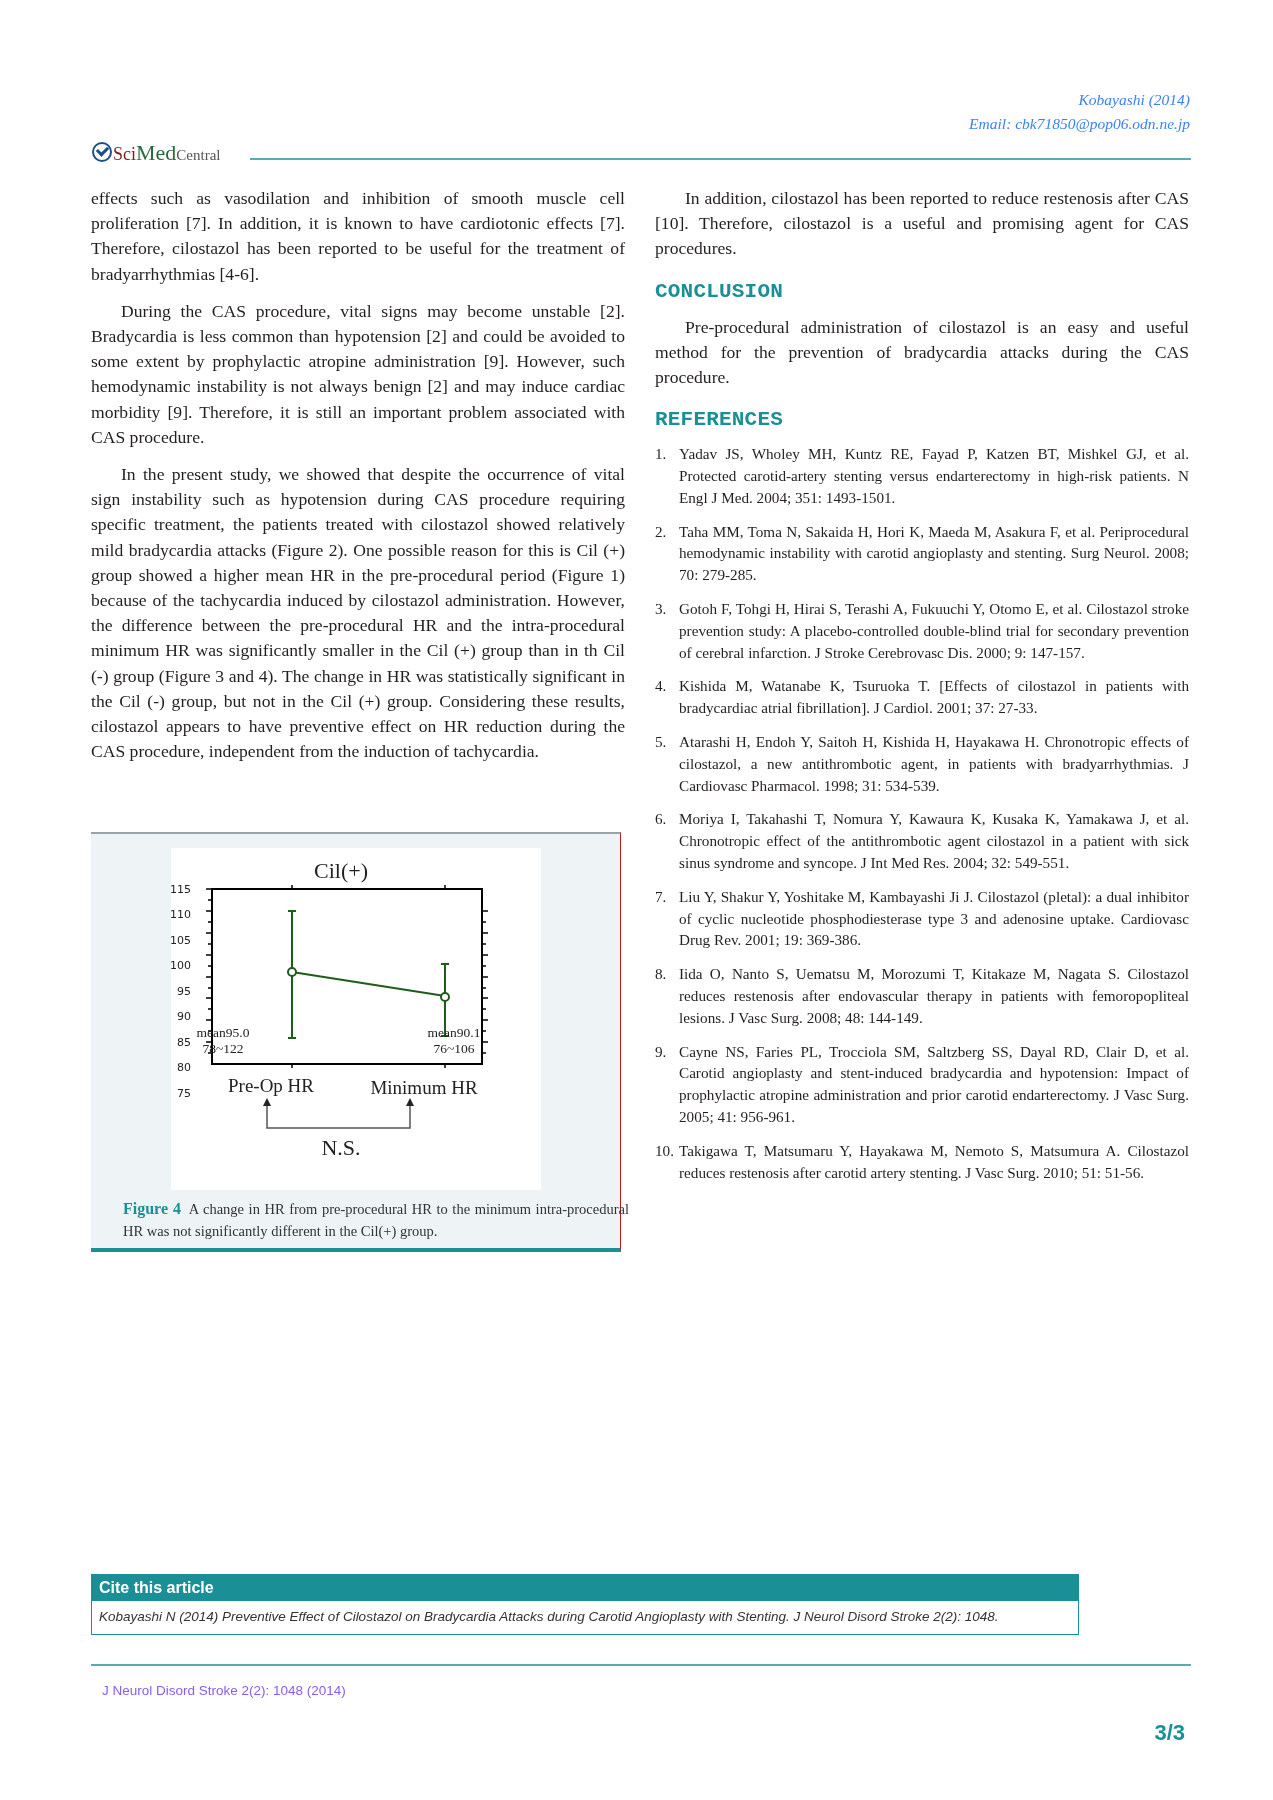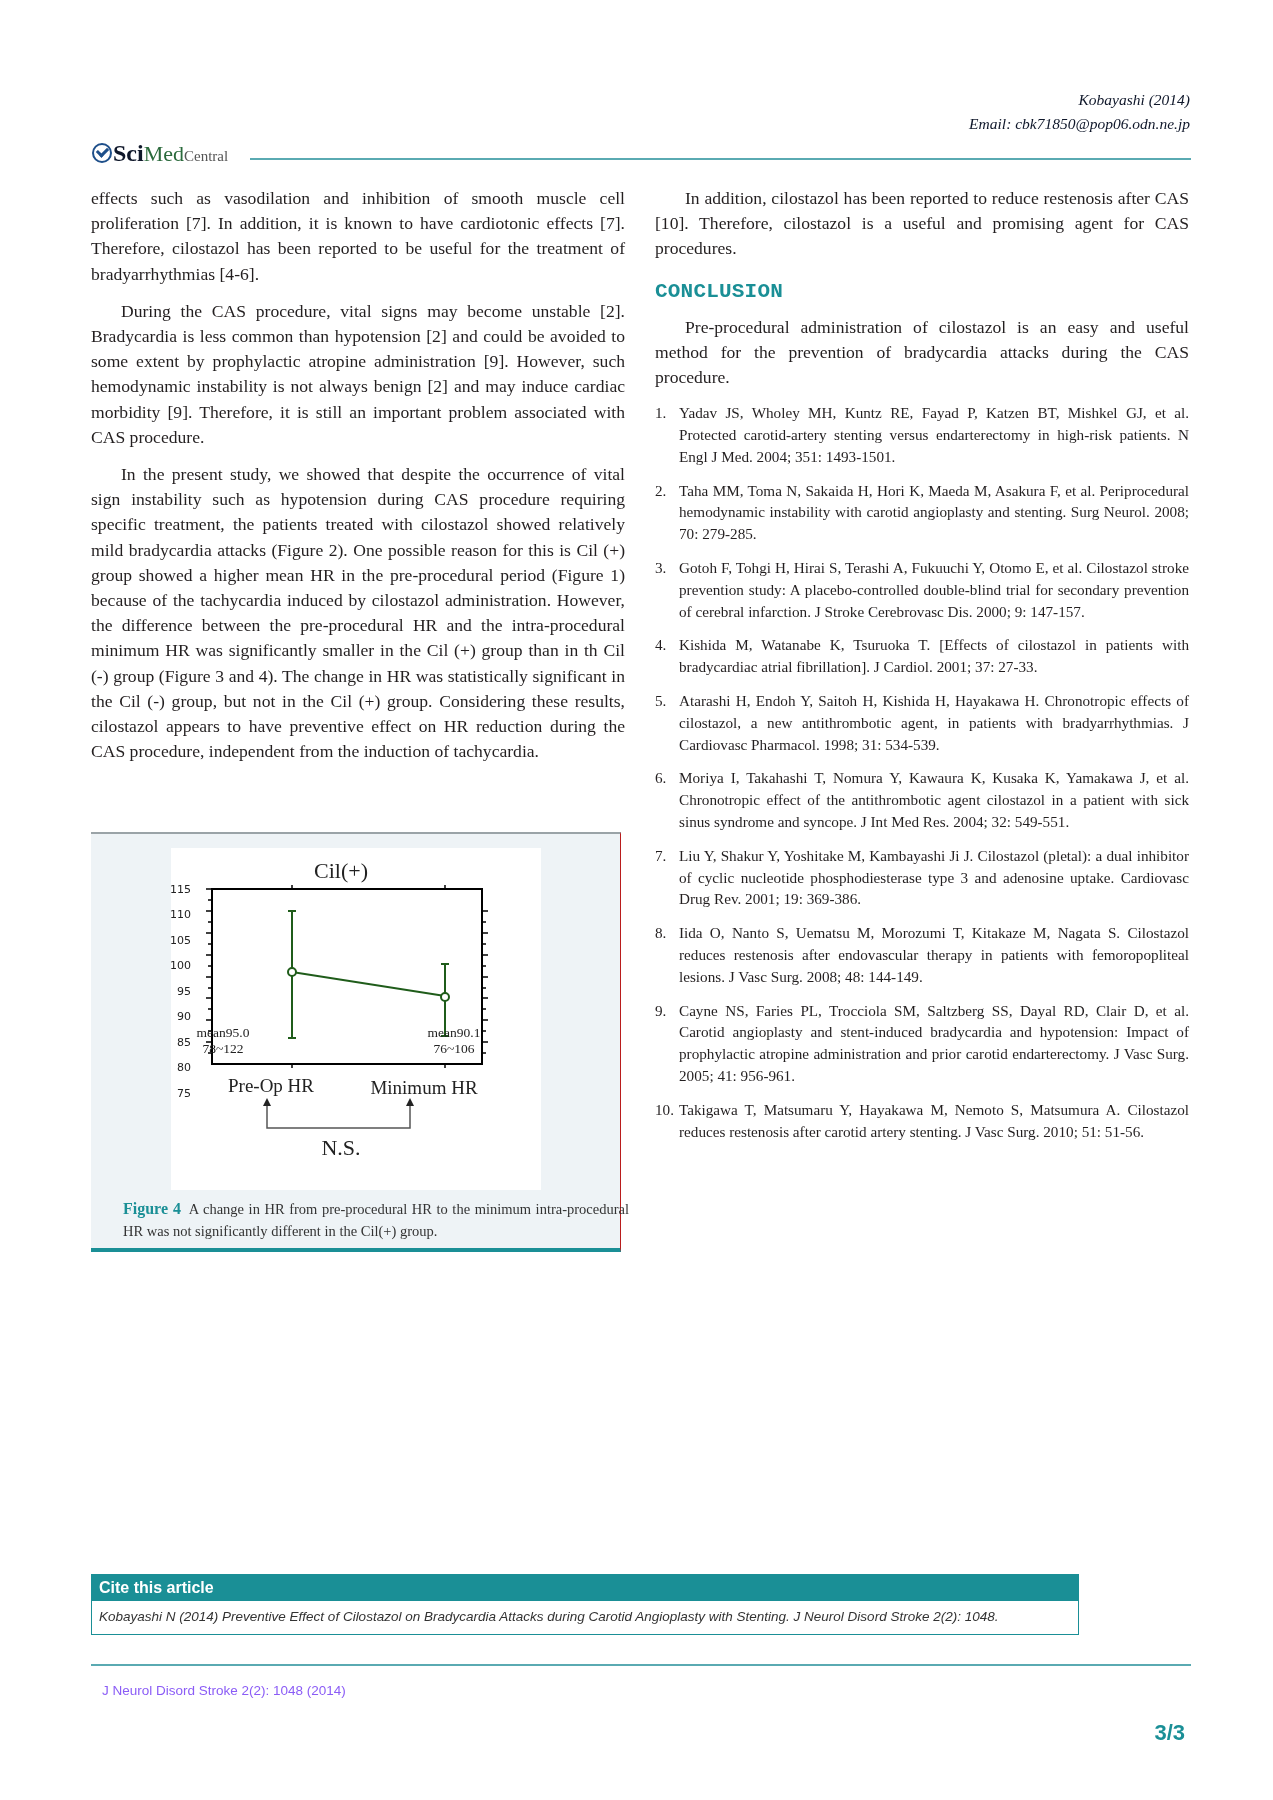--- a/index.html
+++ b/index.html
@@ -1,24 +1,24 @@
 <!DOCTYPE html>
 <html><head>
 <meta charset="utf-8">
 <style>
   html, body { margin: 0; padding: 0; background: #ffffff; }
   body { width: 1273px; height: 1800px; position: relative; overflow: hidden; color: #231f20; }
 
   
   .hdr-right { position: absolute; right: 83px; top: 88px; text-align: right;
-    font-family: "Liberation Serif", serif; font-style: italic; font-size: 15.5px; line-height: 24px; color: #0f172a; }
+    font-family: "Liberation Serif", serif; font-style: italic; font-size: 15.5px; line-height: 24px; color: #3b82f6; }
   .logo { position: absolute; left: 92px; top: 140px; font-family: "Liberation Serif", serif; display: flex; align-items: baseline; }
   .logo-mark { display: inline-block; width: 16px; height: 16px; border-radius: 50%; border: 2px solid #1e4f8a; position: relative; top: 2px; margin-right: 1px; }
   .logo-mark::after { content: ""; position: absolute; left: 3px; top: 2px; width: 8px; height: 5px; border-left: 3px solid #1e4f8a; border-bottom: 3px solid #1e4f8a; transform: rotate(-45deg); }
-  .logo-sci { font-size: 24px; color: #0f172a; font-weight: bold; }
+  .logo-sci { font-size: 18px; color: #7f1d1d; }
   .logo-med { font-size: 22px; color: #2b6a3c; }
   .logo-central { font-size: 15px; color: #555; }
   .hdr-rule { position: absolute; left: 250px; right: 82px; top: 158px; height: 2px; background: #5aaab2; }
 
   
   .col { position: absolute; top: 186px; width: 534px; }
   .col-left { left: 91px; }
   .col-right { left: 655px; }
   .p { font-family: "Liberation Serif", serif; font-size: 17.6px; line-height: 25.2px; text-align: justify; margin: 0 0 12px 0; color: #231f20; }
   .indent { text-indent: 30px; }
@@ -162,20 +162,21 @@
   <div class="fig-caption">
     <span class="fig-label">Figure 4</span>
     <span>A change in HR from pre-procedural HR to the minimum intra-procedural HR was not significantly different in the Cil(+) group.</span>
   </div>
 </div>
 
 <div class="col col-right">
   <p class="p indent">In addition, cilostazol has been reported to reduce restenosis after CAS [10]. Therefore, cilostazol is a useful and promising agent for CAS procedures.</p>
   <div class="h2">CONCLUSION</div>
   <p class="p indent">Pre-procedural administration of cilostazol is an easy and useful method for the prevention of bradycardia attacks during the CAS procedure.</p>
+  <div class="h2">REFERENCES</div>
   <ol class="refs">
     <li class="ref">
         <span class="ref-num">1.</span>
         <span class="ref-text">Yadav JS, Wholey MH, Kuntz RE, Fayad P, Katzen BT, Mishkel GJ, et al. Protected carotid-artery stenting versus endarterectomy in high-risk patients. N Engl J Med. 2004; 351: 1493-1501.</span>
       </li>
     <li class="ref">
         <span class="ref-num">2.</span>
         <span class="ref-text">Taha MM, Toma N, Sakaida H, Hori K, Maeda M, Asakura F, et al. Periprocedural hemodynamic instability with carotid angioplasty and stenting. Surg Neurol. 2008; 70: 279-285.</span>
       </li>
     <li class="ref">

